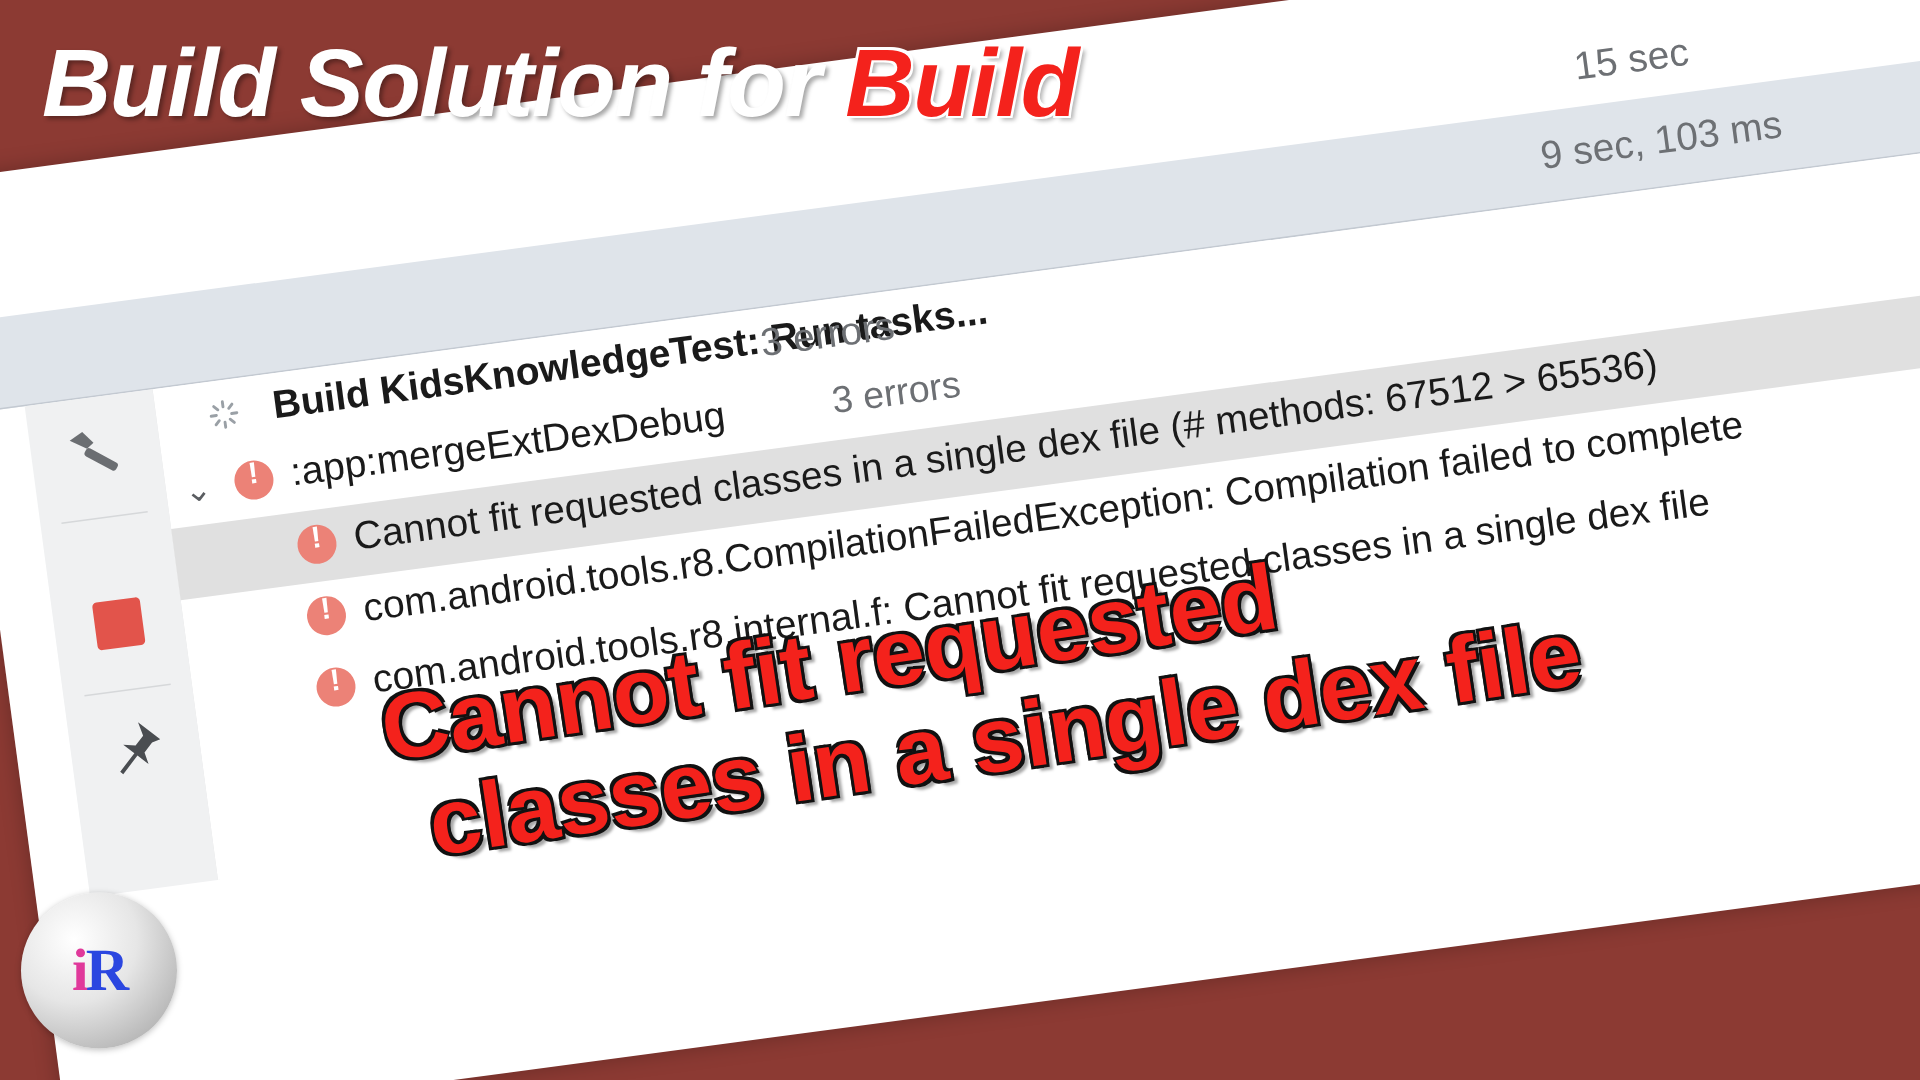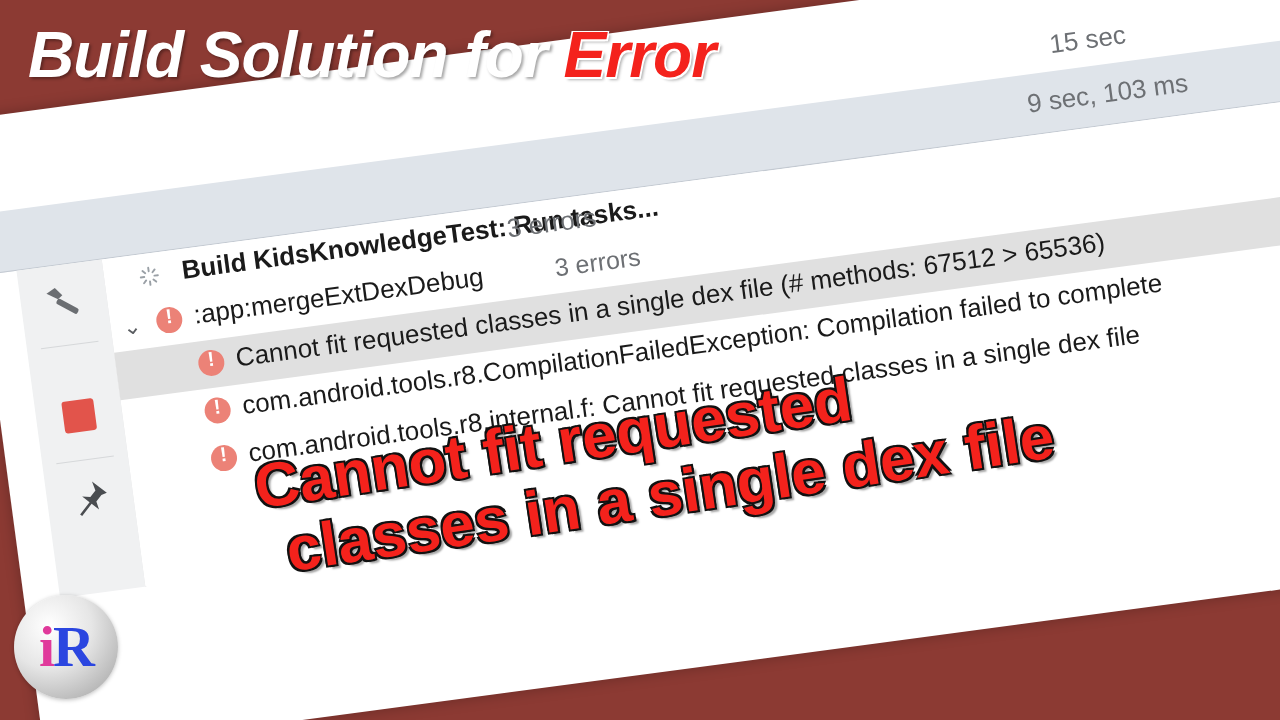--- a/index.html
+++ b/index.html
@@ -132,31 +132,31 @@
 
   
   #logo{
     position:absolute;left:14px;top:595px;width:104px;height:104px;
     border-radius:50%;z-index:80;
     background:radial-gradient(circle at 34% 30%,#ffffff 0%,#e6e6e6 42%,#b9b9b9 78%,#9a9a9a 100%);
     box-shadow:0 1px 4px rgba(0,0,0,.25);
   }
   #logo-mark{
     position:absolute;left:0;top:0;width:104px;height:104px;
-    font-size:58px;font-weight:bold;font-family:"Liberation Serif",serif;
+    font-size:40px;font-weight:bold;font-family:"Liberation Serif",serif;
     line-height:104px;text-align:center;letter-spacing:-2px;
   }
   #logo-mark .i{color:#e0399b;}
   #logo-mark .r{color:#2b46e0;}
 </style>
 </head>
 <body>
 
 <div id="headline">
-  <span>Build Solution for </span><span class="err">Error</span>
+  <span>Build Solution for </span><span class="err">Build</span>
 </div>
 
 <div id="card">
 
   <div id="tabstrip">
     <div class="tab-label" id="lbl-build">Build:</div>
 
     <div class="tab-label" id="tab-sync">Sync</div>
     <div class="tab-label" id="tab-sync-x">×</div>
 

